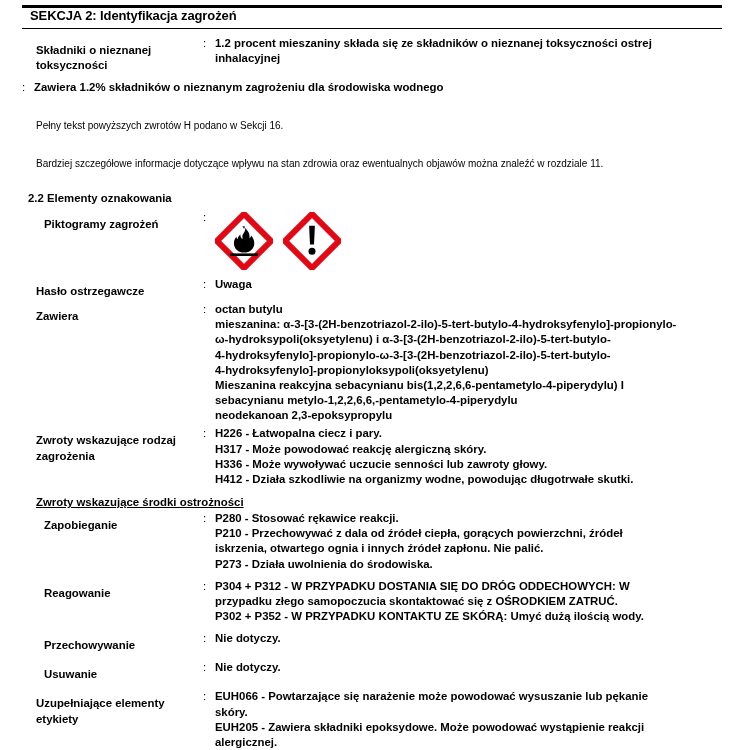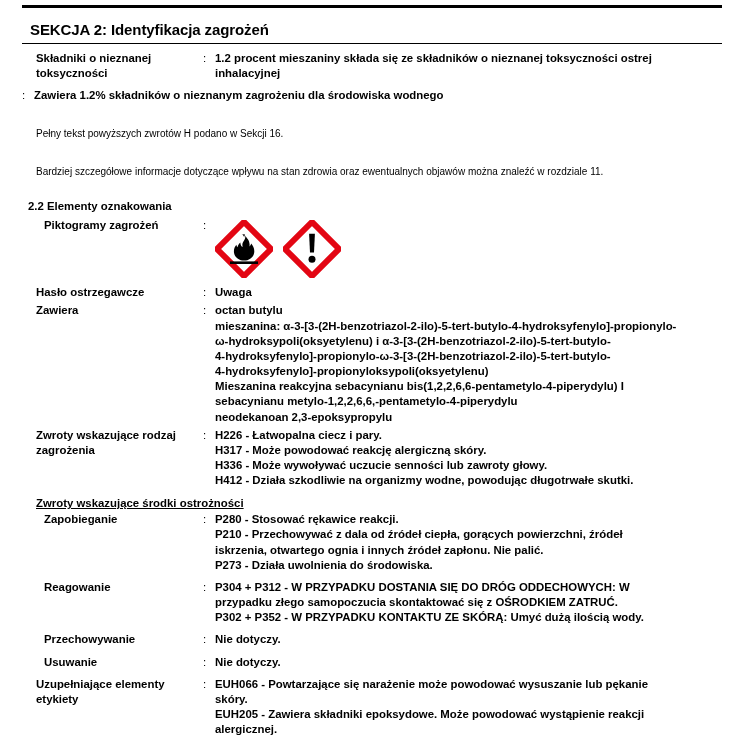--- a/index.html
+++ b/index.html
@@ -22,24 +22,24 @@
     padding: 0 28px 0 22px;
   }
 
   
   .rule-thick {
     height: 3px;
     background: #000;
     margin: 5px 0 0 0;
   }
   .section-title {
-    font-size: 15px;
+    font-size: 13px;
     font-weight: bold;
     letter-spacing: -0.1px;
-    padding: 14px 0 3px 8px;
+    padding: 1px 0 3px 8px;
     line-height: 1.12;
   }
   .rule-thin {
     height: 1px;
     background: #000;
     margin: 1px 0 0 0;
   }
 
   
   .row {
@@ -49,20 +49,21 @@
   }
   .row.tight { margin-top: 3px; }
   .label {
     width: 181px;
     flex: 0 0 181px;
     padding-left: 14px;
     box-sizing: border-box;
     font-size: 11.4px;
     font-weight: bold;
     line-height: 1.33;
+    margin-top: 7px;
   }
   .label.indent { padding-left: 22px; }
   .colon {
     width: 12px;
     flex: 0 0 12px;
     font-size: 11.4px;
     line-height: 1.33;
   }
   .value {
     flex: 1 1 auto;

